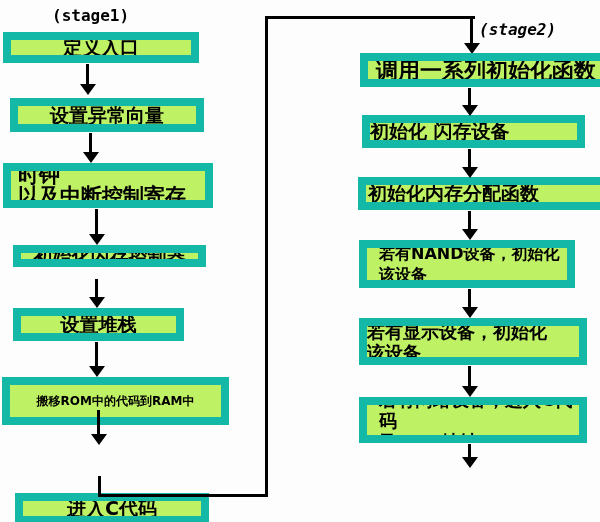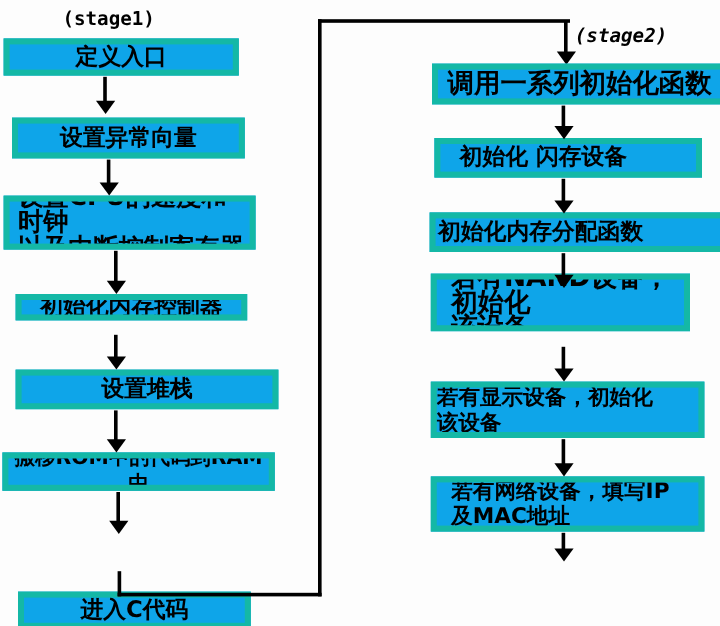--- a/index.html
+++ b/index.html
@@ -24,22 +24,22 @@
     font-size: 16px;
     color: #000;
     white-space: nowrap;
   }
   .lbl-s1 { left: 52px; top: 6px; }
   .lbl-s2 { left: 479px; top: 20px; font-style: italic; }
 
   .box {
     position: absolute;
     box-sizing: border-box;
-    background: #0ea5e9;
-    border: 5px solid #14b8a6;
+    background: #bef264;
+    border: 8px solid #14b8a6;
     color: #000000;
     font-weight: bold;
     font-size: 19px;
     line-height: 21px;
     display: flex;
     align-items: center;
     justify-content: center;
     text-align: center;
     white-space: pre-line;
     overflow: hidden;
@@ -47,29 +47,29 @@
   .box.alignleft {
     justify-content: flex-start;
     text-align: left;
   }
 
   
   .b-s1-0 { left: 3px;   top: 32px;  width: 196px; height: 31px; }
   .b-s1-1 { left: 10px;  top: 98px;  width: 194px; height: 34px; }
   .b-s1-2 { left: 3px;   top: 163px; width: 210px; height: 45px; padding-left: 7px; font-size: 21px; }
   .b-s1-3 { left: 13px;  top: 245px; width: 193px; height: 22px; }
-  .b-s1-4 { left: 13px;  top: 308px; width: 219px; height: 33px; text-align: center; }
-  .b-s1-5 { left: 2px;   top: 377px; width: 227px; height: 32px; font-size: 17px; }
+  .b-s1-4 { left: 13px;  top: 308px; width: 171px; height: 33px; text-align: center; }
+  .b-s1-5 { left: 2px;   top: 377px; width: 227px; height: 48px; font-size: 12px; }
   .b-s1-6 { left: 15px;  top: 445px; width: 194px; height: 31px; margin-top: 48px; }
 
   
   .b-s2-0 { left: 360px; top: 53px;  width: 250px; height: 34px; padding-left: 8px;  font-size: 22px; }
-  .b-s2-1 { left: 362px; top: 115px; width: 223px; height: 33px; padding-left: 16px; }
+  .b-s2-1 { left: 362px; top: 115px; width: 223px; height: 33px; }
   .b-s2-2 { left: 358px; top: 177px; width: 268px; height: 33px; padding-left: 2px; }
-  .b-s2-3 { left: 359px; top: 228px; width: 216px; height: 48px; padding-left: 12px; font-size: 22px; }
+  .b-s2-3 { left: 359px; top: 240px; width: 216px; height: 48px; padding-left: 12px; font-size: 16px; }
   .b-s2-4 { left: 359px; top: 318px; width: 228px; height: 47px; font-size: 18px; }
   .b-s2-5 { left: 359px; top: 397px; width: 228px; height: 46px; padding-left: 12px; font-size: 18px; }
   .b-s2-6 { left: 361px; top: 468px; width: 228px; height: 49px; padding-left: 12px; font-size: 18px; }
 
   
   .arrow {
     position: absolute;
     width: 16px;
   }
   .arrow .shaft {
@@ -166,21 +166,21 @@
       <span class="head"></span>
     </div>
 
   <div class="box b-s2-0 alignleft">调用一系列初始化函数</div>
   <div class="box b-s2-1 alignleft">初始化 闪存设备</div>
   <div class="box b-s2-2 alignleft">初始化内存分配函数</div>
   <div class="box b-s2-3 alignleft">若有NAND设备，初始化
 该设备</div>
   <div class="box b-s2-4 alignleft">若有显示设备，初始化
 该设备</div>
-  <div class="box b-s2-5 alignleft">若有网络设备，填写IP
+  <div class="box b-s2-5 alignleft">若有网络设备，进入C代码
 及MAC地址</div>
 
   <div class="arrow a-s2-0">
       <span class="shaft"></span>
       <span class="head"></span>
     </div>
   <div class="arrow a-s2-1">
       <span class="shaft"></span>
       <span class="head"></span>
     </div>

